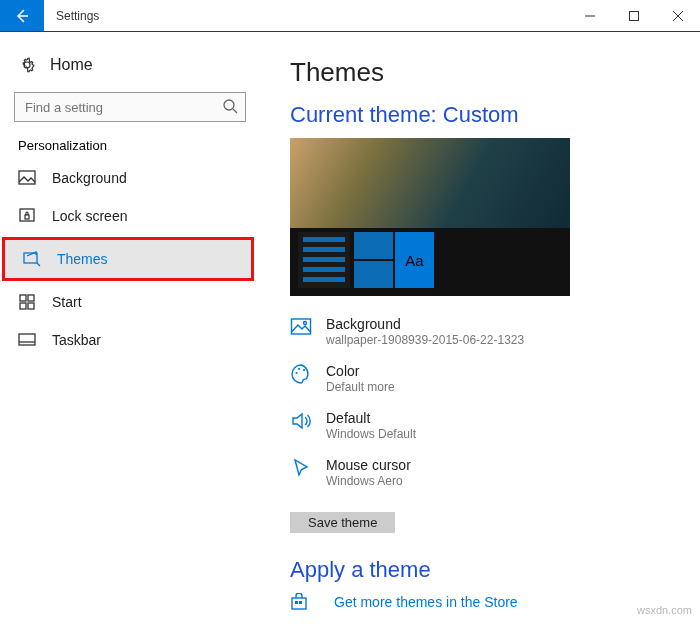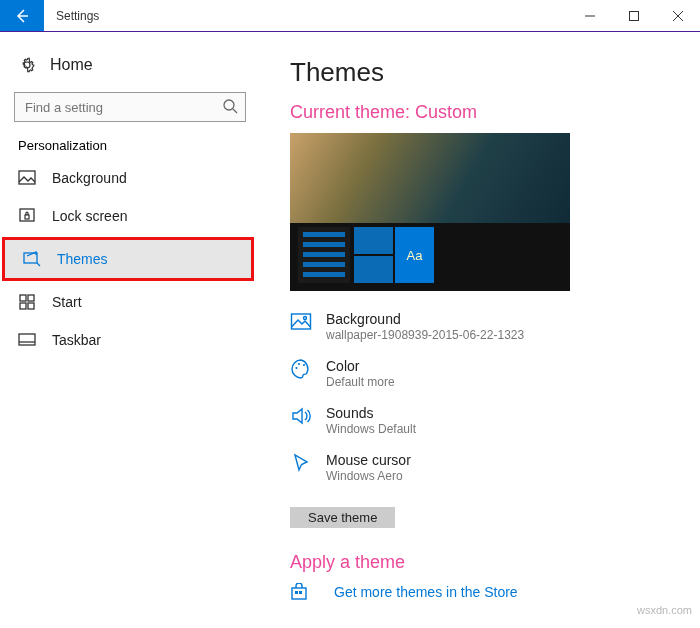--- a/index.html
+++ b/index.html
@@ -23,29 +23,29 @@
 
   .section-label { padding: 0 18px 6px 18px; color: #000000; font-size: 13px; margin-top: 6px; }
   .nav-item { display: flex; align-items: center; gap: 16px; padding: 10px 18px; font-size: 14px; color: #222; }
   .nav-item .icon { width: 18px; height: 18px; display:flex; align-items:center; justify-content:center; color:#333; }
   .nav-item.selected { background: #e6e6e6; color: #0078d7; }
   .nav-item.selected .icon { color:#0078d7; }
   .highlight-box { border: 3px solid #e11; margin: 2px 6px 2px 2px; }
 
   .main { flex: 1; padding: 25px 30px 10px 30px; overflow-y: auto; }
   .page-title { font-size: 26px; font-weight: 400; color: #222; margin-bottom: 14px; }
-  .subheader { font-size: 18px; color: #ec4899; margin-bottom: 10px; }
+  .subheader { font-size: 22px; color: #1d4ed8; margin-bottom: 10px; }
 
   .theme-preview { width: 280px; height: 158px; position: relative; margin-bottom: 20px; background: linear-gradient(120deg,#c9a16a 0%, #7a6f3f 25%, #204048 55%, #0b2430 100%); overflow:hidden; }
   .tp-taskbar { position:absolute; left:0; bottom:0; width:100%; height:68px; background:#111; }
   .tp-start { position:absolute; left:8px; bottom:8px; width:52px; height:56px; background:#1a1a1a; }
   .tp-start-line { height:5px; margin:5px 5px 0 5px; background:#0b6bb5; }
   .tp-tiles { position:absolute; left:64px; bottom:8px; width:80px; height:56px; display:grid; grid-template-columns:1fr 1fr; grid-template-rows:1fr 1fr; gap:2px; }
   .tp-tile { background:#0b6bb5; }
-  .tp-tile.big { grid-column:2; grid-row:1 / span 2; background:#0078d7; display:flex; align-items:center; justify-content:center; color:#fef9c3; font-size:13px; }
+  .tp-tile.big { grid-column:2; grid-row:1 / span 2; background:#0078d7; display:flex; align-items:center; justify-content:center; color:#000000; font-size:15px; }
 
   .setting-row { display:flex; gap:14px; margin-bottom:16px; align-items:flex-start; }
   .setting-row .sicon { width:22px; height:22px; color:#0078d7; flex:0 0 22px; display:flex; align-items:center; justify-content:center; }
   .setting-row .label { font-size:14px; color:#222; }
   .setting-row .value { font-size:12px; color:#777; margin-top:1px; }
 
   .save-btn { display:inline-block; background:#ccc; border:none; padding:3px 18px; font-size:13px; color:#222; margin: 8px 0 24px 0; }
 
   .store-link { display:flex; align-items:center; gap:26px; color:#0078d7; font-size:14px; margin-top:8px; }
   .store-link .bag { width:18px; height:18px; }
@@ -211,21 +211,21 @@
     </div>
 
     <div class="setting-row">
       <span class="sicon">
           <svg width="22" height="22" viewBox="0 0 22 22">
             <path d="M3 8v6h4l5 4V4L7 8H3z" fill="none" stroke="currentColor" stroke-width="1.4"></path>
             <path d="M15 7a5 5 0 0 1 0 8M17.5 5a8 8 0 0 1 0 12" fill="none" stroke="currentColor" stroke-width="1.4"></path>
           </svg>
         </span>
       <div>
-        <div class="label">Sounds</div>
+        <div class="label">Default</div>
         <div class="value">Windows Default</div>
       </div>
     </div>
 
     <div class="setting-row">
       <span class="sicon">
           <svg width="22" height="22" viewBox="0 0 22 22">
             <path d="M5 3l4 15 2.5-5.5L17 10 5 3z" fill="none" stroke="currentColor" stroke-width="1.4"></path>
           </svg>
         </span>

